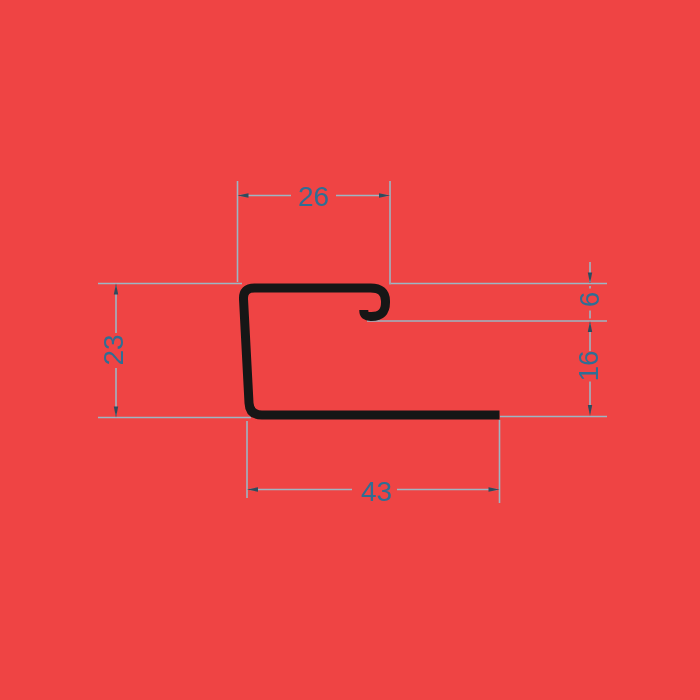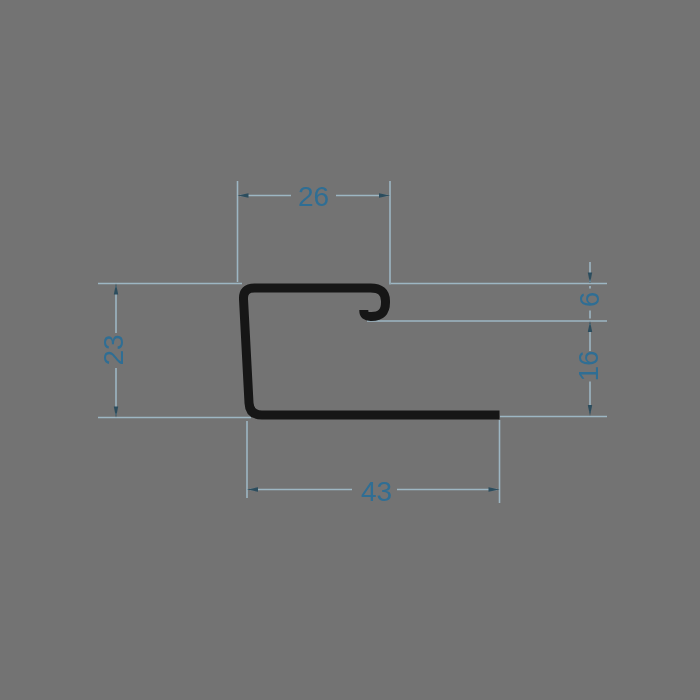--- a/index.html
+++ b/index.html
@@ -8,21 +8,21 @@
     background: #ffffff;
     width: 700px;
     height: 700px;
     overflow: hidden;
     font-family: "Liberation Sans", sans-serif;
   }
   .canvas {
     position: relative;
     width: 700px;
     height: 700px;
-    background: #737373;
+    background: #ef4444;
   }
   svg {
     display: block;
   }
   .dim-label {
     font-family: "Liberation Sans", sans-serif;
     font-size: 28px;
   }
   .thin {
     stroke-width: 1.6;

